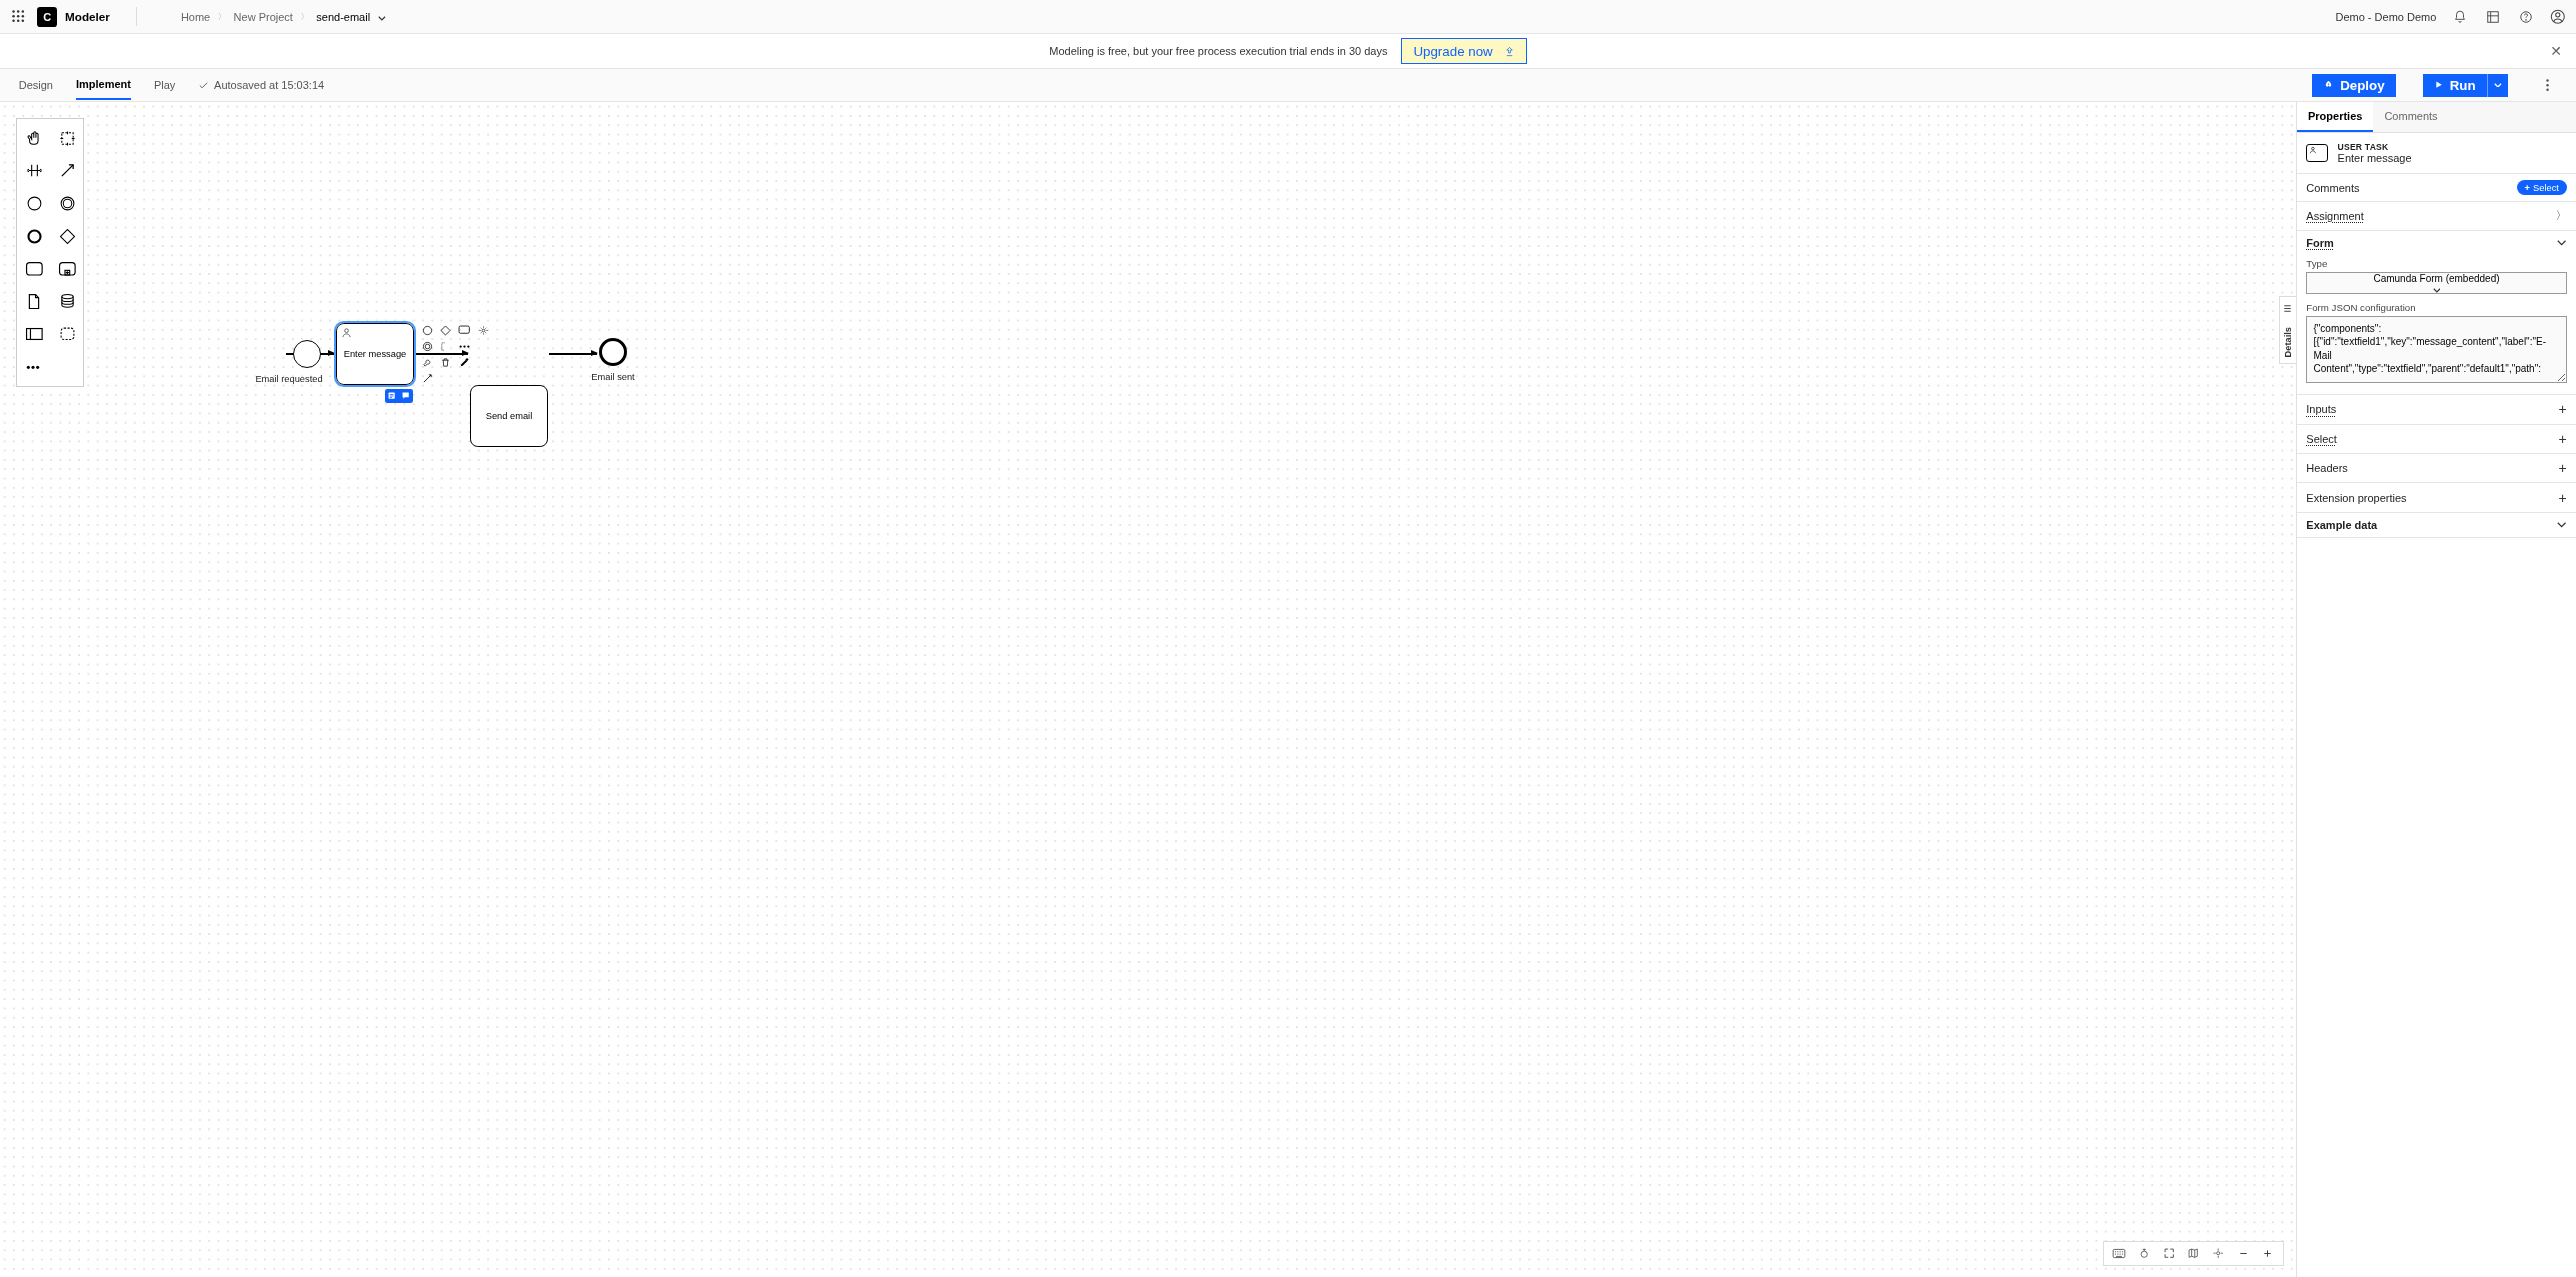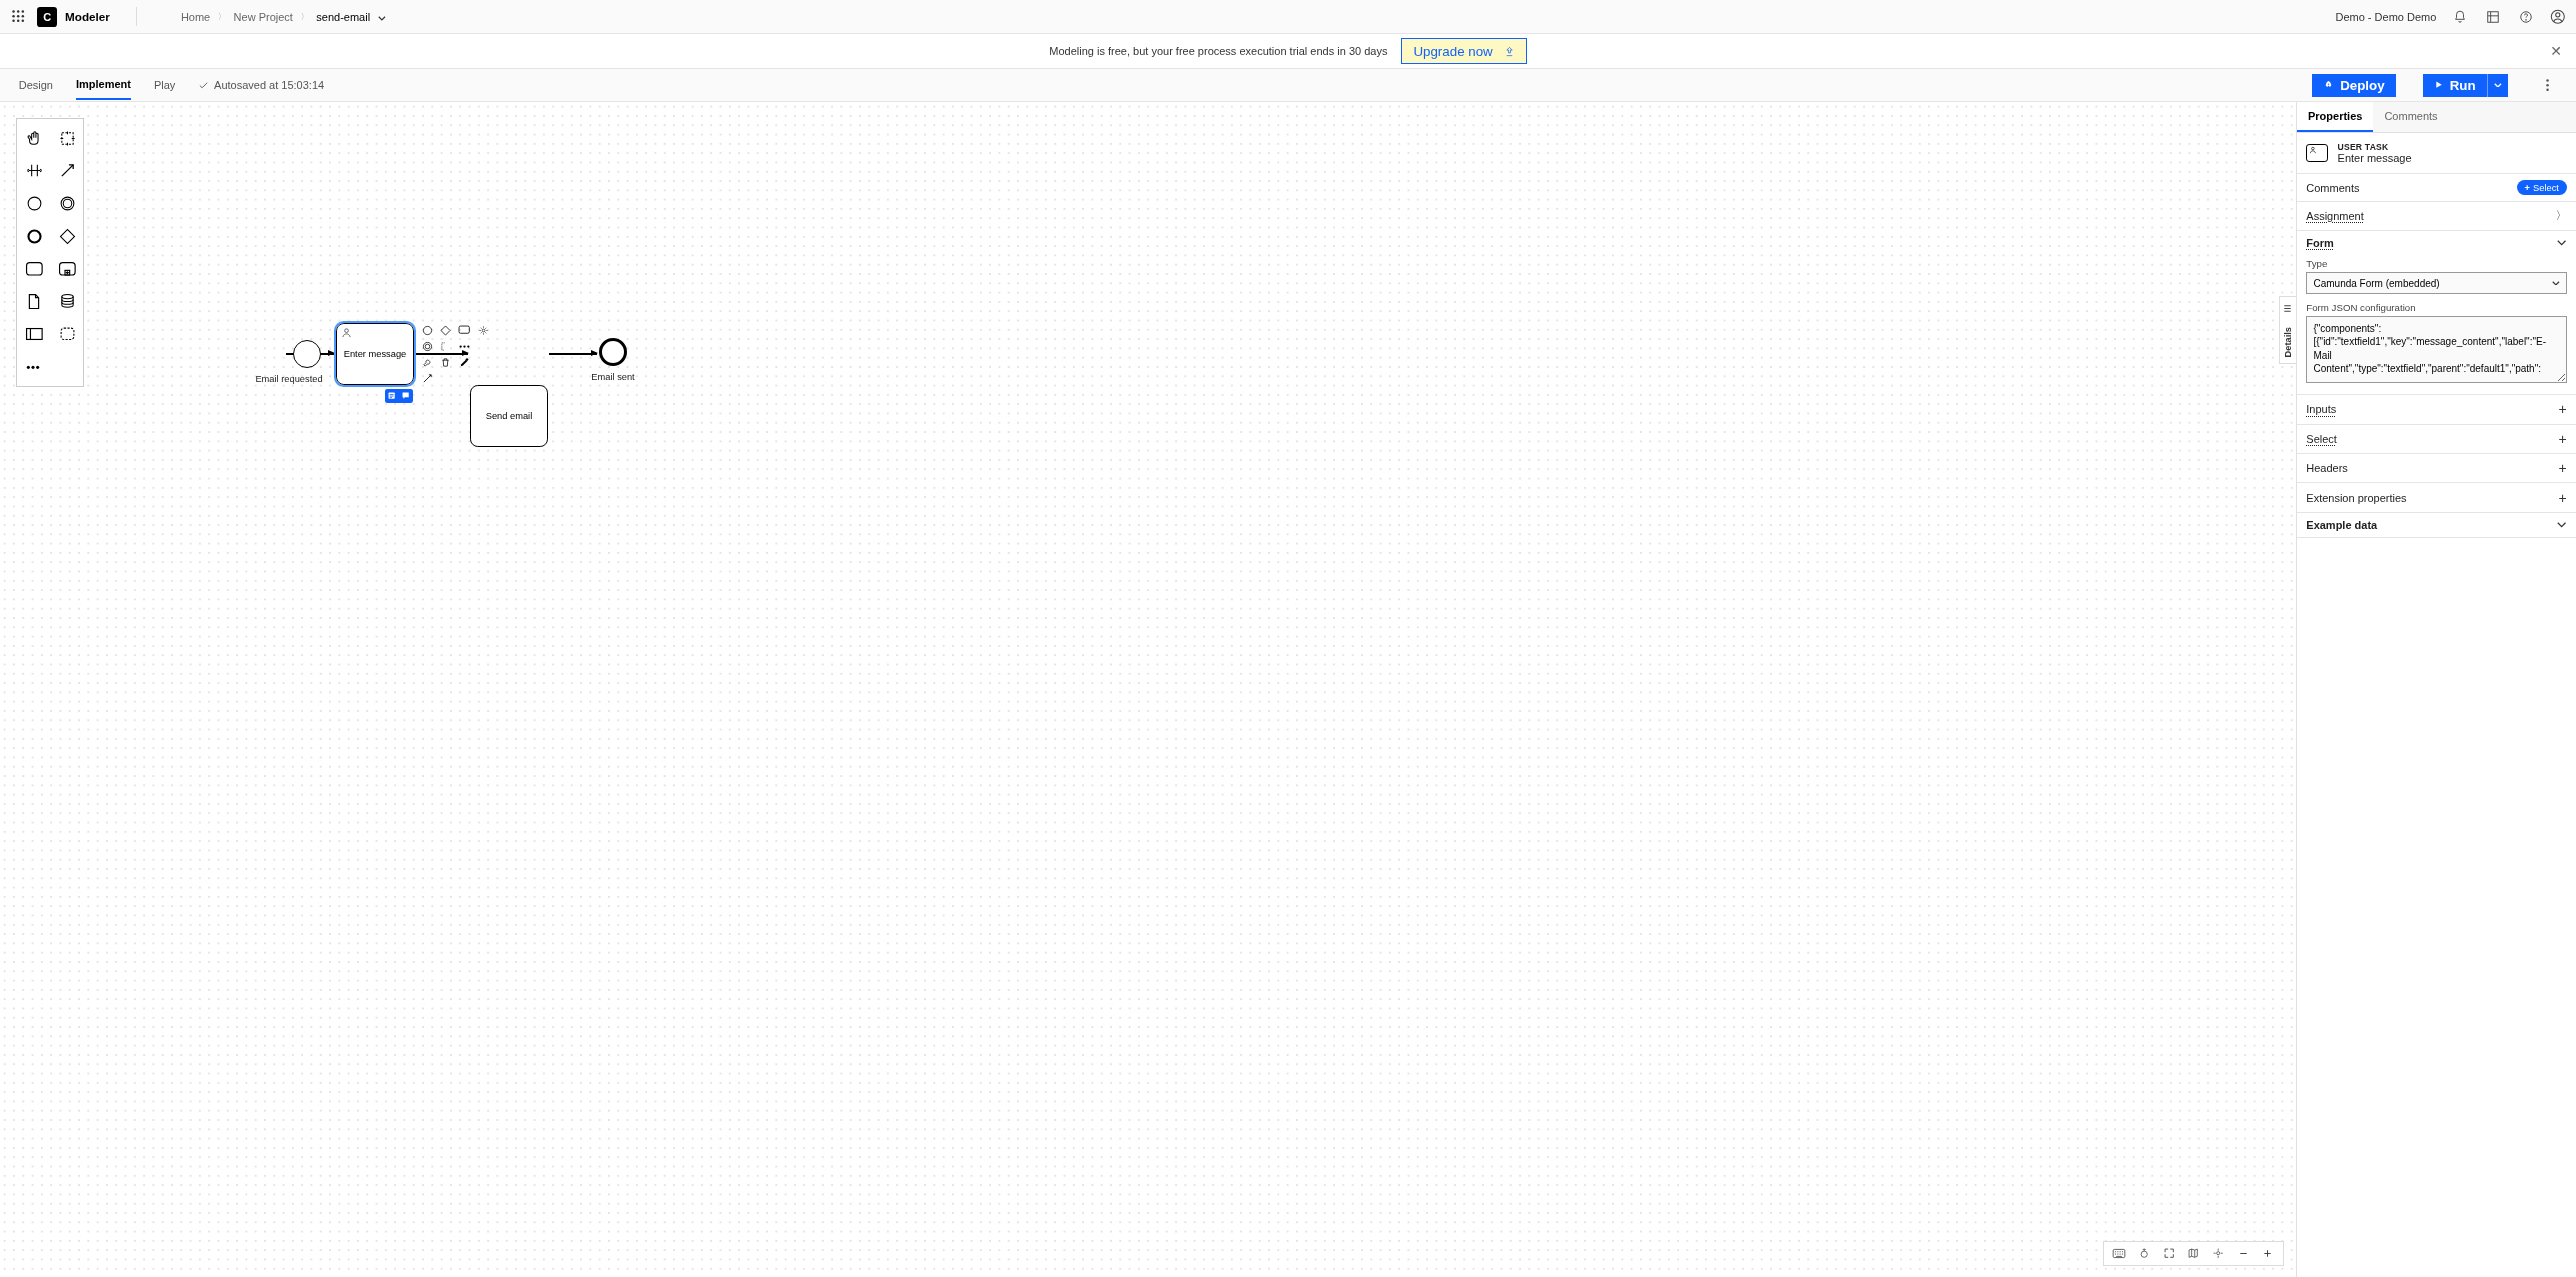--- a/index.html
+++ b/index.html
@@ -103,21 +103,21 @@
   .ph-text .name { font-size: 11px; color: #222; }
 
   .section { border-bottom: 0.8px solid #e5e5e5; }
   .sec-head { display: flex; align-items: center; justify-content: space-between; padding: 6.2px 9.3px; cursor: pointer; }
   .sec-head .title { font-size: 11px; color: #222; }
   .sec-head .title.dotted { text-decoration: dotted underline; text-underline-offset: 2.3px; }
   .sec-head .title.bold { font-weight: 600; }
   .select-pill { background: #0f62fe; color: #fff; border: none; border-radius: 9.3px; padding: 2.3px 7.8px; font-size: 9.3px; display: flex; align-items: center; gap: 3.1px; cursor: pointer; }
   .sec-body { padding: 3.1px 9.3px 9.3px; }
   .field-label { font-size: 9.7px; color: #444; margin-bottom: 3.1px; }
-  .select-box { width: 100%; height: 22px; border: 0.8px solid #999; background: #fafafa; padding: 0 6.2px; font-size: 10px; display: flex; align-items: center; justify-content: space-between; }
+  .select-box { width: 100%; height: 22px; border: 0.8px solid #999; background: #fafafa; padding: 0 6.2px; font-size: 10px; display: flex; align-items: center; justify-content: space-between; flex-direction: column; }
   .textarea { width: 100%; min-height: 67px; border: 0.8px solid #999; background: #fafafa; padding: 4.7px 6.2px; font-size: 10px; font-family: inherit; resize: vertical; line-height: 1.35; }
   .plus { font-size: 14px; color: #333; font-weight: 400; }
   .chev { font-size: 11px; color: #333; }
   .link { color: #0f62fe; text-decoration: underline; font-size: 10px; }
 
   svg { display: block; }
 </style>
 </head>
 <body>
 

